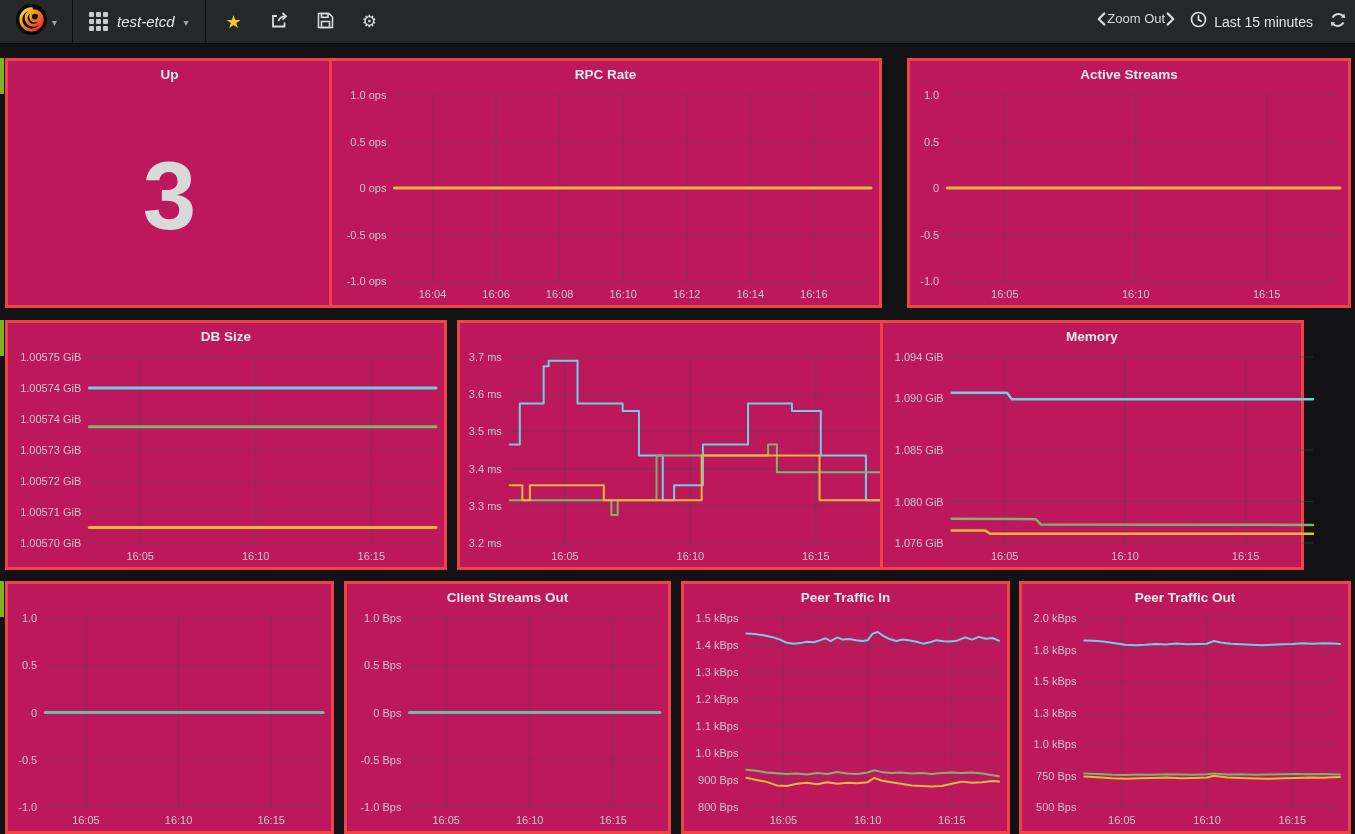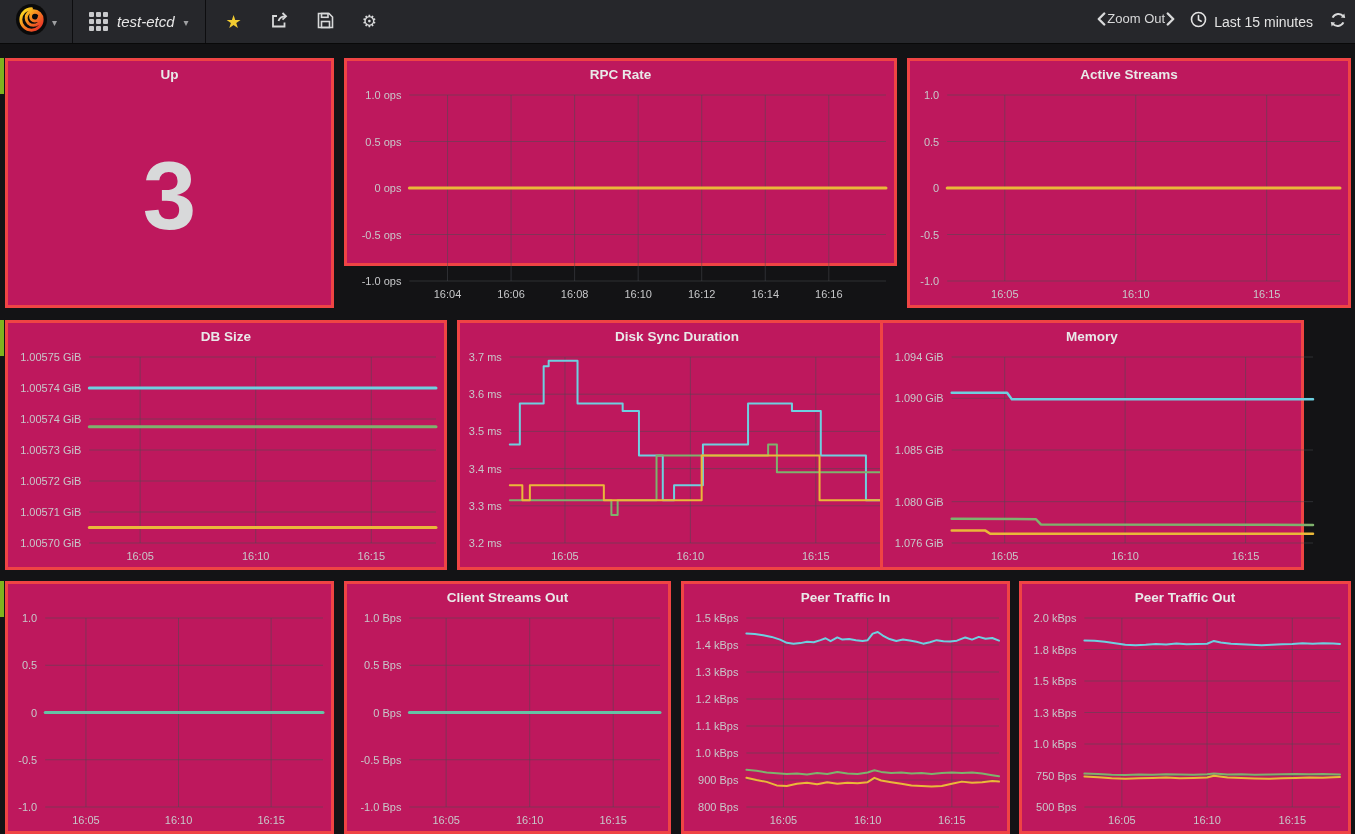--- a/index.html
+++ b/index.html
@@ -140,21 +140,21 @@
   <div class="row-strip" style="top:14px"></div>
   <div class="row-strip" style="top:276px"></div>
   <div class="row-strip" style="top:537px"></div>
 
   <div class="panel" style="left:5px;top:14px;width:329px;height:250px">
     <div class="panel-title">Up</div>
     <div class="bigstat">
       <span class="num">3</span>
     </div>
   </div>
-  <div class="panel" style="left:344px;top:14px;width:553px;height:208px">
+  <div class="panel" style="left:329px;top:14px;width:553px;height:250px">
     <div class="panel-title">RPC Rate</div>
     <div class="chart"><svg width="551" height="220">
           <line x1="100.528" x2="100.528" y1="8" y2="194" stroke="#4a4b52" stroke-opacity="0.5"></line>
           <text x="100.528" y="211" text-anchor="middle" fill="#c7c8ca" font-size="11">16:04</text>
           <line x1="164.07466666666667" x2="164.07466666666667" y1="8" y2="194" stroke="#4a4b52" stroke-opacity="0.5"></line>
           <text x="164.07466666666667" y="211" text-anchor="middle" fill="#c7c8ca" font-size="11">16:06</text>
           <line x1="227.62133333333335" x2="227.62133333333335" y1="8" y2="194" stroke="#4a4b52" stroke-opacity="0.5"></line>
           <text x="227.62133333333335" y="211" text-anchor="middle" fill="#c7c8ca" font-size="11">16:08</text>
           <line x1="291.168" x2="291.168" y1="8" y2="194" stroke="#4a4b52" stroke-opacity="0.5"></line>
           <text x="291.168" y="211" text-anchor="middle" fill="#c7c8ca" font-size="11">16:10</text>
@@ -222,21 +222,20 @@
           <line x1="81.3" x2="428" y1="38.99999999999999" y2="38.99999999999999" stroke="#4a4b52" stroke-opacity="0.5"></line>
           <text x="73.3" y="42.99999999999999" text-anchor="end" fill="#c7c8ca" font-size="11">1.00574 GiB</text>
           <line x1="81.3" x2="428" y1="8" y2="8" stroke="#4a4b52" stroke-opacity="0.5"></line>
           <text x="73.3" y="12" text-anchor="end" fill="#c7c8ca" font-size="11">1.00575 GiB</text>
           <path d="M81.3 38.99999999999999 L428 38.99999999999999" fill="none" stroke="#6ED0E0" stroke-width="3" stroke-linejoin="round" stroke-linecap="round"></path>
           <path d="M81.3 77.75000000021511 L428 77.75000000021511" fill="none" stroke="#7EB26D" stroke-width="3" stroke-linejoin="round" stroke-linecap="round"></path>
           <path d="M81.3 178.49999999956978 L428 178.49999999956978" fill="none" stroke="#EAB839" stroke-width="3" stroke-linejoin="round" stroke-linecap="round"></path>
         </svg></div>
   </div>
   <div class="panel" style="left:457px;top:276px;width:440px;height:250px">
-    <div class="panel-title">Disk Sync Duration</div>
     <div class="chart"><svg width="438" height="220">
           <line x1="104.976" x2="104.976" y1="8" y2="194" stroke="#4a4b52" stroke-opacity="0.5"></line>
           <text x="104.976" y="211" text-anchor="middle" fill="#c7c8ca" font-size="11">16:05</text>
           <line x1="230.37600000000003" x2="230.37600000000003" y1="8" y2="194" stroke="#4a4b52" stroke-opacity="0.5"></line>
           <text x="230.37600000000003" y="211" text-anchor="middle" fill="#c7c8ca" font-size="11">16:10</text>
           <line x1="355.77599999999995" x2="355.77599999999995" y1="8" y2="194" stroke="#4a4b52" stroke-opacity="0.5"></line>
           <text x="355.77599999999995" y="211" text-anchor="middle" fill="#c7c8ca" font-size="11">16:15</text>
           <line x1="49.8" x2="426" y1="8" y2="8" stroke="#4a4b52" stroke-opacity="0.5"></line>
           <text x="41.8" y="12" text-anchor="end" fill="#c7c8ca" font-size="11">3.7 ms</text>
           <line x1="49.8" x2="426" y1="45.20000000000003" y2="45.20000000000003" stroke="#4a4b52" stroke-opacity="0.5"></line>

